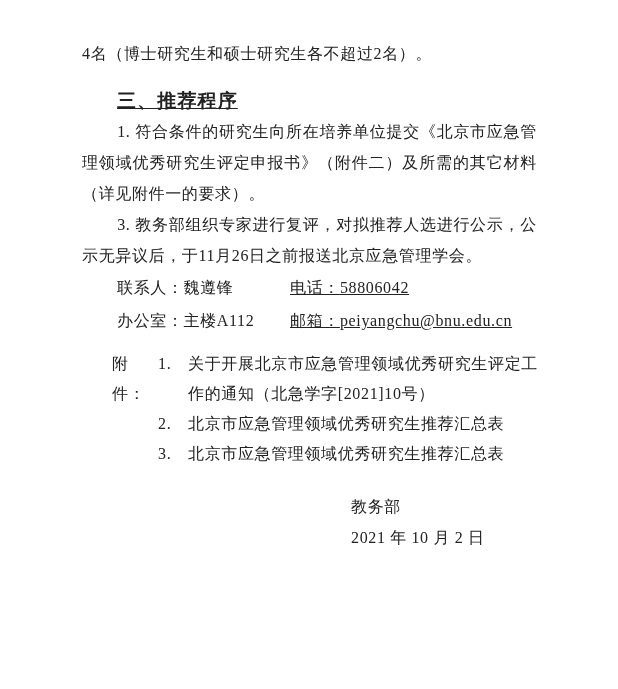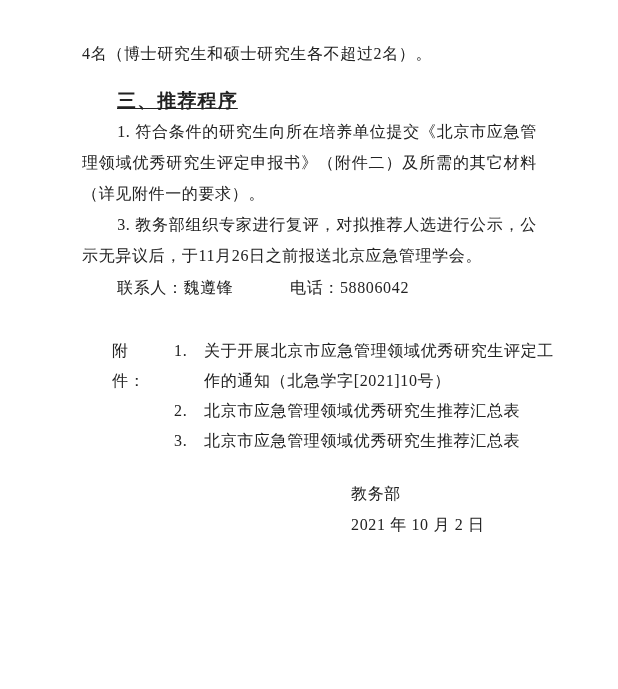--- a/index.html
+++ b/index.html
@@ -44,27 +44,27 @@
     display: flex;
     margin-left: 35px;
     line-height: 33px;
   }
   .contact-group-1 {
     width: 173px;
     flex: 0 0 auto;
   }
   .contact-group-2 {
     flex: 1 1 auto;
+    text-decoration: underline;
   }
   .attachments {
     display: flex;
-    margin-top: 32px;
+    margin-top: 12px;
     margin-left: 30px;
     line-height: 30px;
-    gap: 16px;
   }
   .attach-label {
     flex: 0 0 auto;
     width: 46px;
   }
   .attach-list {
     flex: 1 1 auto;
   }
   .attach-item {
     display: flex;
@@ -102,20 +102,28 @@
 
     <div class="contact-row">
       <div class="contact-group-1">
         <span>联系人：</span><span>魏遵锋</span>
       </div>
       <div class="contact-group-2">
         <span>电话：</span><span>58806042</span>
       </div>
     </div>
 
+    <div class="contact-row">
+      <div class="contact-group-1">
+        <span>办公室：</span><span>主楼A112</span>
+      </div>
+      <div class="contact-group-2">
+        <span>邮箱：</span><span>peiyangchu@bnu.edu.cn</span>
+      </div>
+    </div>
 
     <div class="attachments">
       <div class="attach-label">附件：</div>
       <div class="attach-list">
         <div class="attach-item">
           <span class="attach-num">1.</span>
           <span class="attach-text">关于开展北京市应急管理领域优秀研究生评定工作的通知（北急学字[2021]10号）</span>
         </div>
         <div class="attach-item">
           <span class="attach-num">2.</span>

